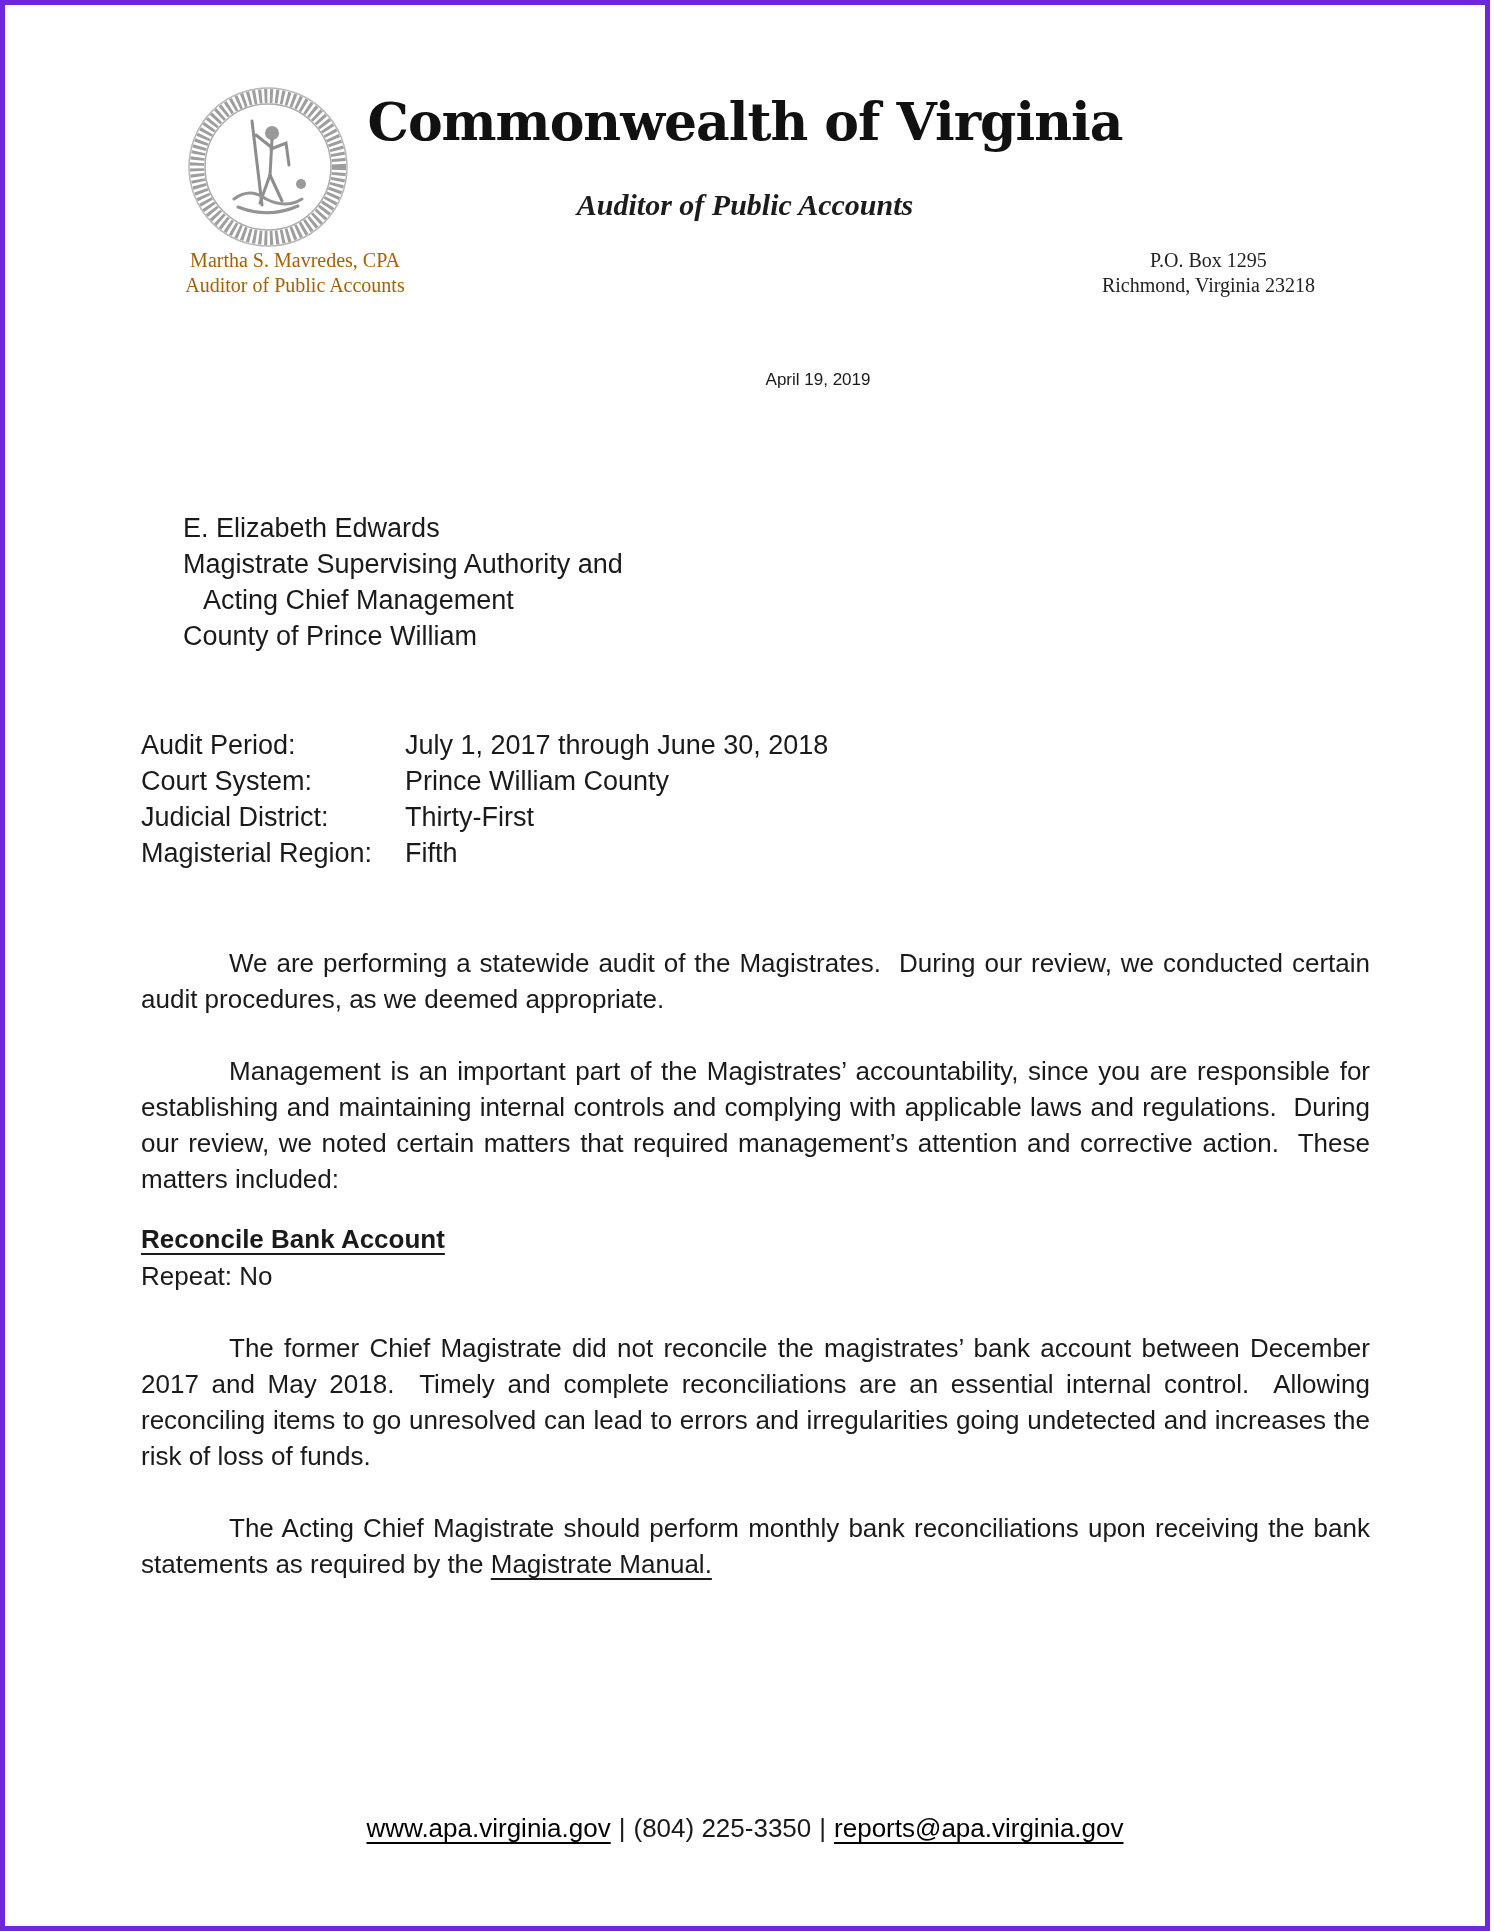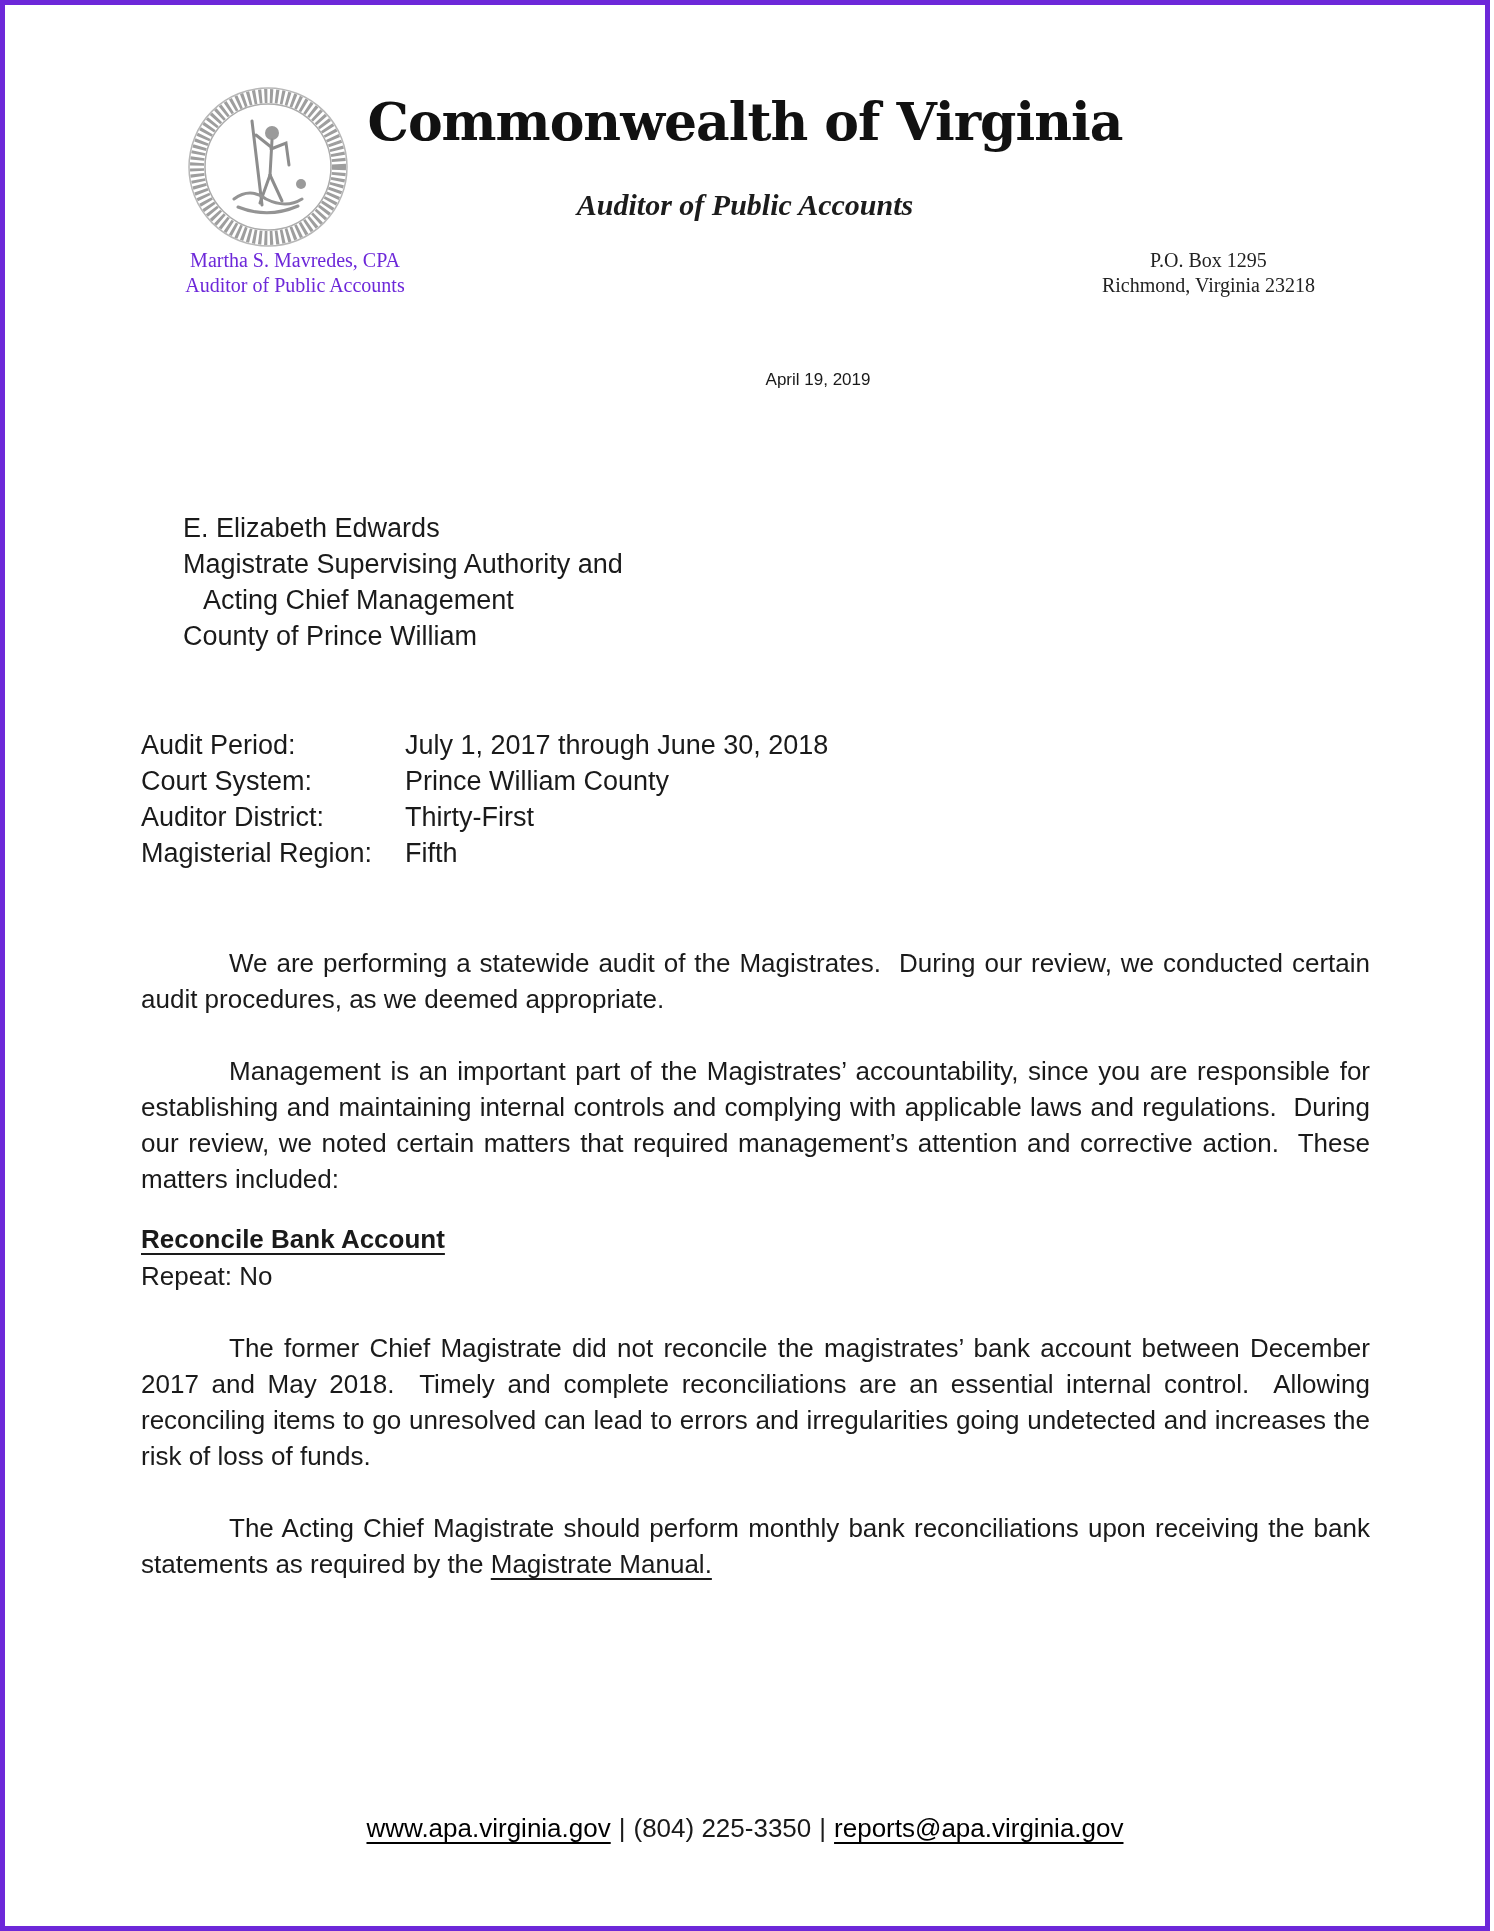--- a/index.html
+++ b/index.html
@@ -37,21 +37,21 @@
   }
   .seal {
     position: absolute; top: 82px; left: 183px;
     width: 160px; height: 160px;
   }
   .official-block {
     position: absolute; top: 243px; left: 140px; width: 300px;
     text-align: center;
     font-family: "Liberation Serif", serif;
     font-size: 20px; line-height: 25px;
-    color: #6d28d9;
+    color: #a16207;
   }
   .address-block {
     position: absolute; top: 243px; right: 170px;
     text-align: center;
     font-family: "Liberation Serif", serif;
     font-size: 20px; line-height: 25px;
     color: #222;
   }
   
   .date-line {
@@ -156,21 +156,21 @@
   <div class="audit-table">
     <div class="audit-row">
       <span class="audit-label">Audit Period:</span>
       <span class="audit-value">July 1, 2017 through June 30, 2018</span>
     </div>
     <div class="audit-row">
       <span class="audit-label">Court System:</span>
       <span class="audit-value">Prince William County</span>
     </div>
     <div class="audit-row">
-      <span class="audit-label">Auditor District:</span>
+      <span class="audit-label">Judicial District:</span>
       <span class="audit-value">Thirty-First</span>
     </div>
     <div class="audit-row">
       <span class="audit-label">Magisterial Region:</span>
       <span class="audit-value">Fifth</span>
     </div>
   </div>
 
   <div class="para p2">Management is an important part of the Magistrates’ accountability, since you are responsible for establishing and maintaining internal controls and complying with applicable laws and regulations.  During our review, we noted certain matters that required management’s attention and corrective action.  These matters included:</div>
   <div class="para p1">We are performing a statewide audit of the Magistrates.  During our review, we conducted certain audit procedures, as we deemed appropriate.</div>

